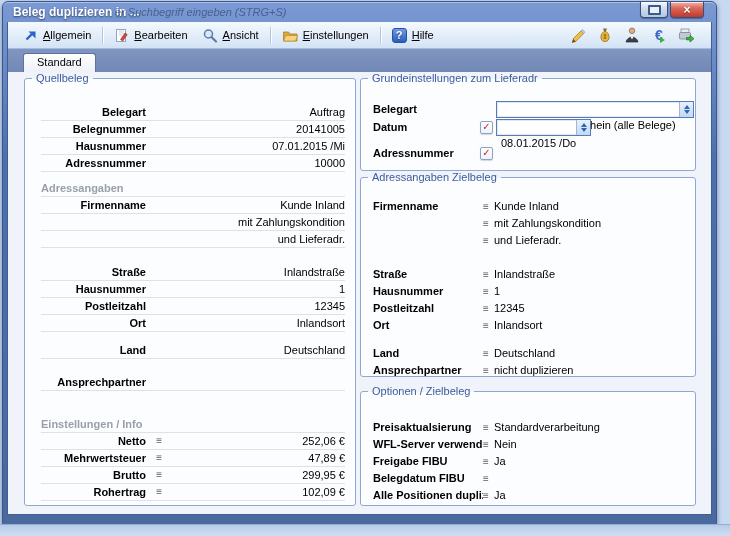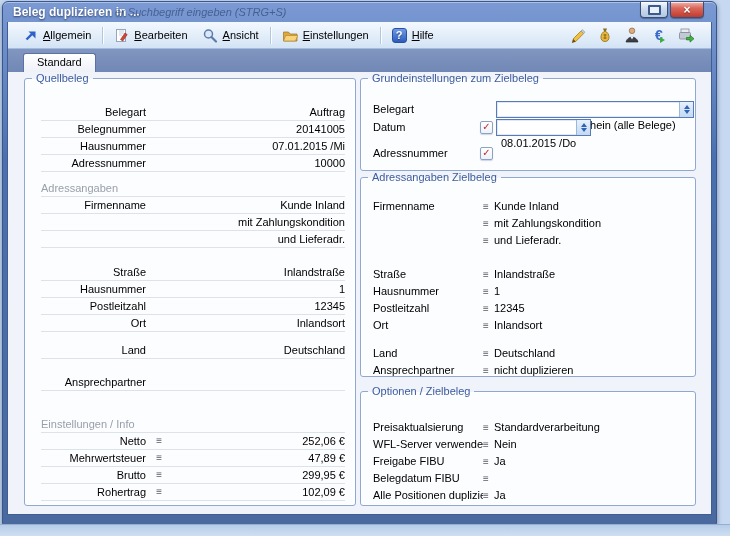--- a/index.html
+++ b/index.html
@@ -65,21 +65,21 @@
   .box-title{position:absolute;top:-7px;left:7px;padding:0 4px;font-size:11px;color:#3c5c9e;
     background:linear-gradient(to bottom,#f0f3f9 7px,#fcfdff 7px);line-height:13px;white-space:nowrap;}
 
   .box-quelle{left:16px;top:6px;width:332px;height:428px;padding:25px 10px 0 16px;box-sizing:border-box;text-align:right;}
   .box-grund {left:352px;top:6px;width:336px;height:93px;padding:22px 0 0 12px;box-sizing:border-box;}
   .box-adr   {left:352px;top:105px;width:336px;height:200px;padding:20px 8px 0 12px;box-sizing:border-box;}
   .box-opt   {left:352px;top:319px;width:336px;height:115px;padding:27px 8px 0 12px;box-sizing:border-box;}
 
   .row{display:flex;align-items:center;height:17px;box-sizing:border-box;line-height:15px;white-space:nowrap;}
   .u .row{border-bottom:1px solid #dde2ea;}
-  .lab{flex:none;width:105px;overflow:hidden;}
+  .lab{flex:none;width:105px;overflow:hidden;font-weight:bold;}
   .box-adr .lab,.box-opt .lab{width:110px;}
   .slot{flex:none;width:16px;color:#565c66;font-size:10px;line-height:14px;}
   .box-adr .slot,.box-opt .slot{width:11px;}
   .val{flex:1;overflow:hidden;}
   .hdr .lab{width:auto;color:#99a0aa;}
   .mt8{margin-top:8px}.mt10{margin-top:10px}.mt11{margin-top:11px}
   .mt15{margin-top:15px}.mt16{margin-top:16px}.mt17{margin-top:17px}.mt25{margin-top:25px}
 
   
   .grow{display:flex;align-items:center;height:16px;margin-bottom:2px;}
@@ -299,21 +299,21 @@
             <span class="val">299,95 €</span>
           </div>
         <div class="row">
             <span class="lab">Rohertrag</span>
             <span class="slot">≡</span>
             <span class="val">102,09 €</span>
           </div>
       </div>
 
       <div class="box box-grund">
-        <span class="box-title">Grundeinstellungen zum Zielbeleg</span>
+        <span class="box-title">Grundeinstellungen zum Lieferadr</span>
 
         <div class="grow">
           <span class="lab">Belegart</span>
           <span class="cbslot"></span>
           <div class="combo w-belegart">
             <span class="ctext"><span class="sel-hi">100</span><span> : WA-Lieferschein (alle Belege)</span></span>
             <span class="spin">
                 <i class="up"></i>
                 <i class="dn"></i>
               </span>

